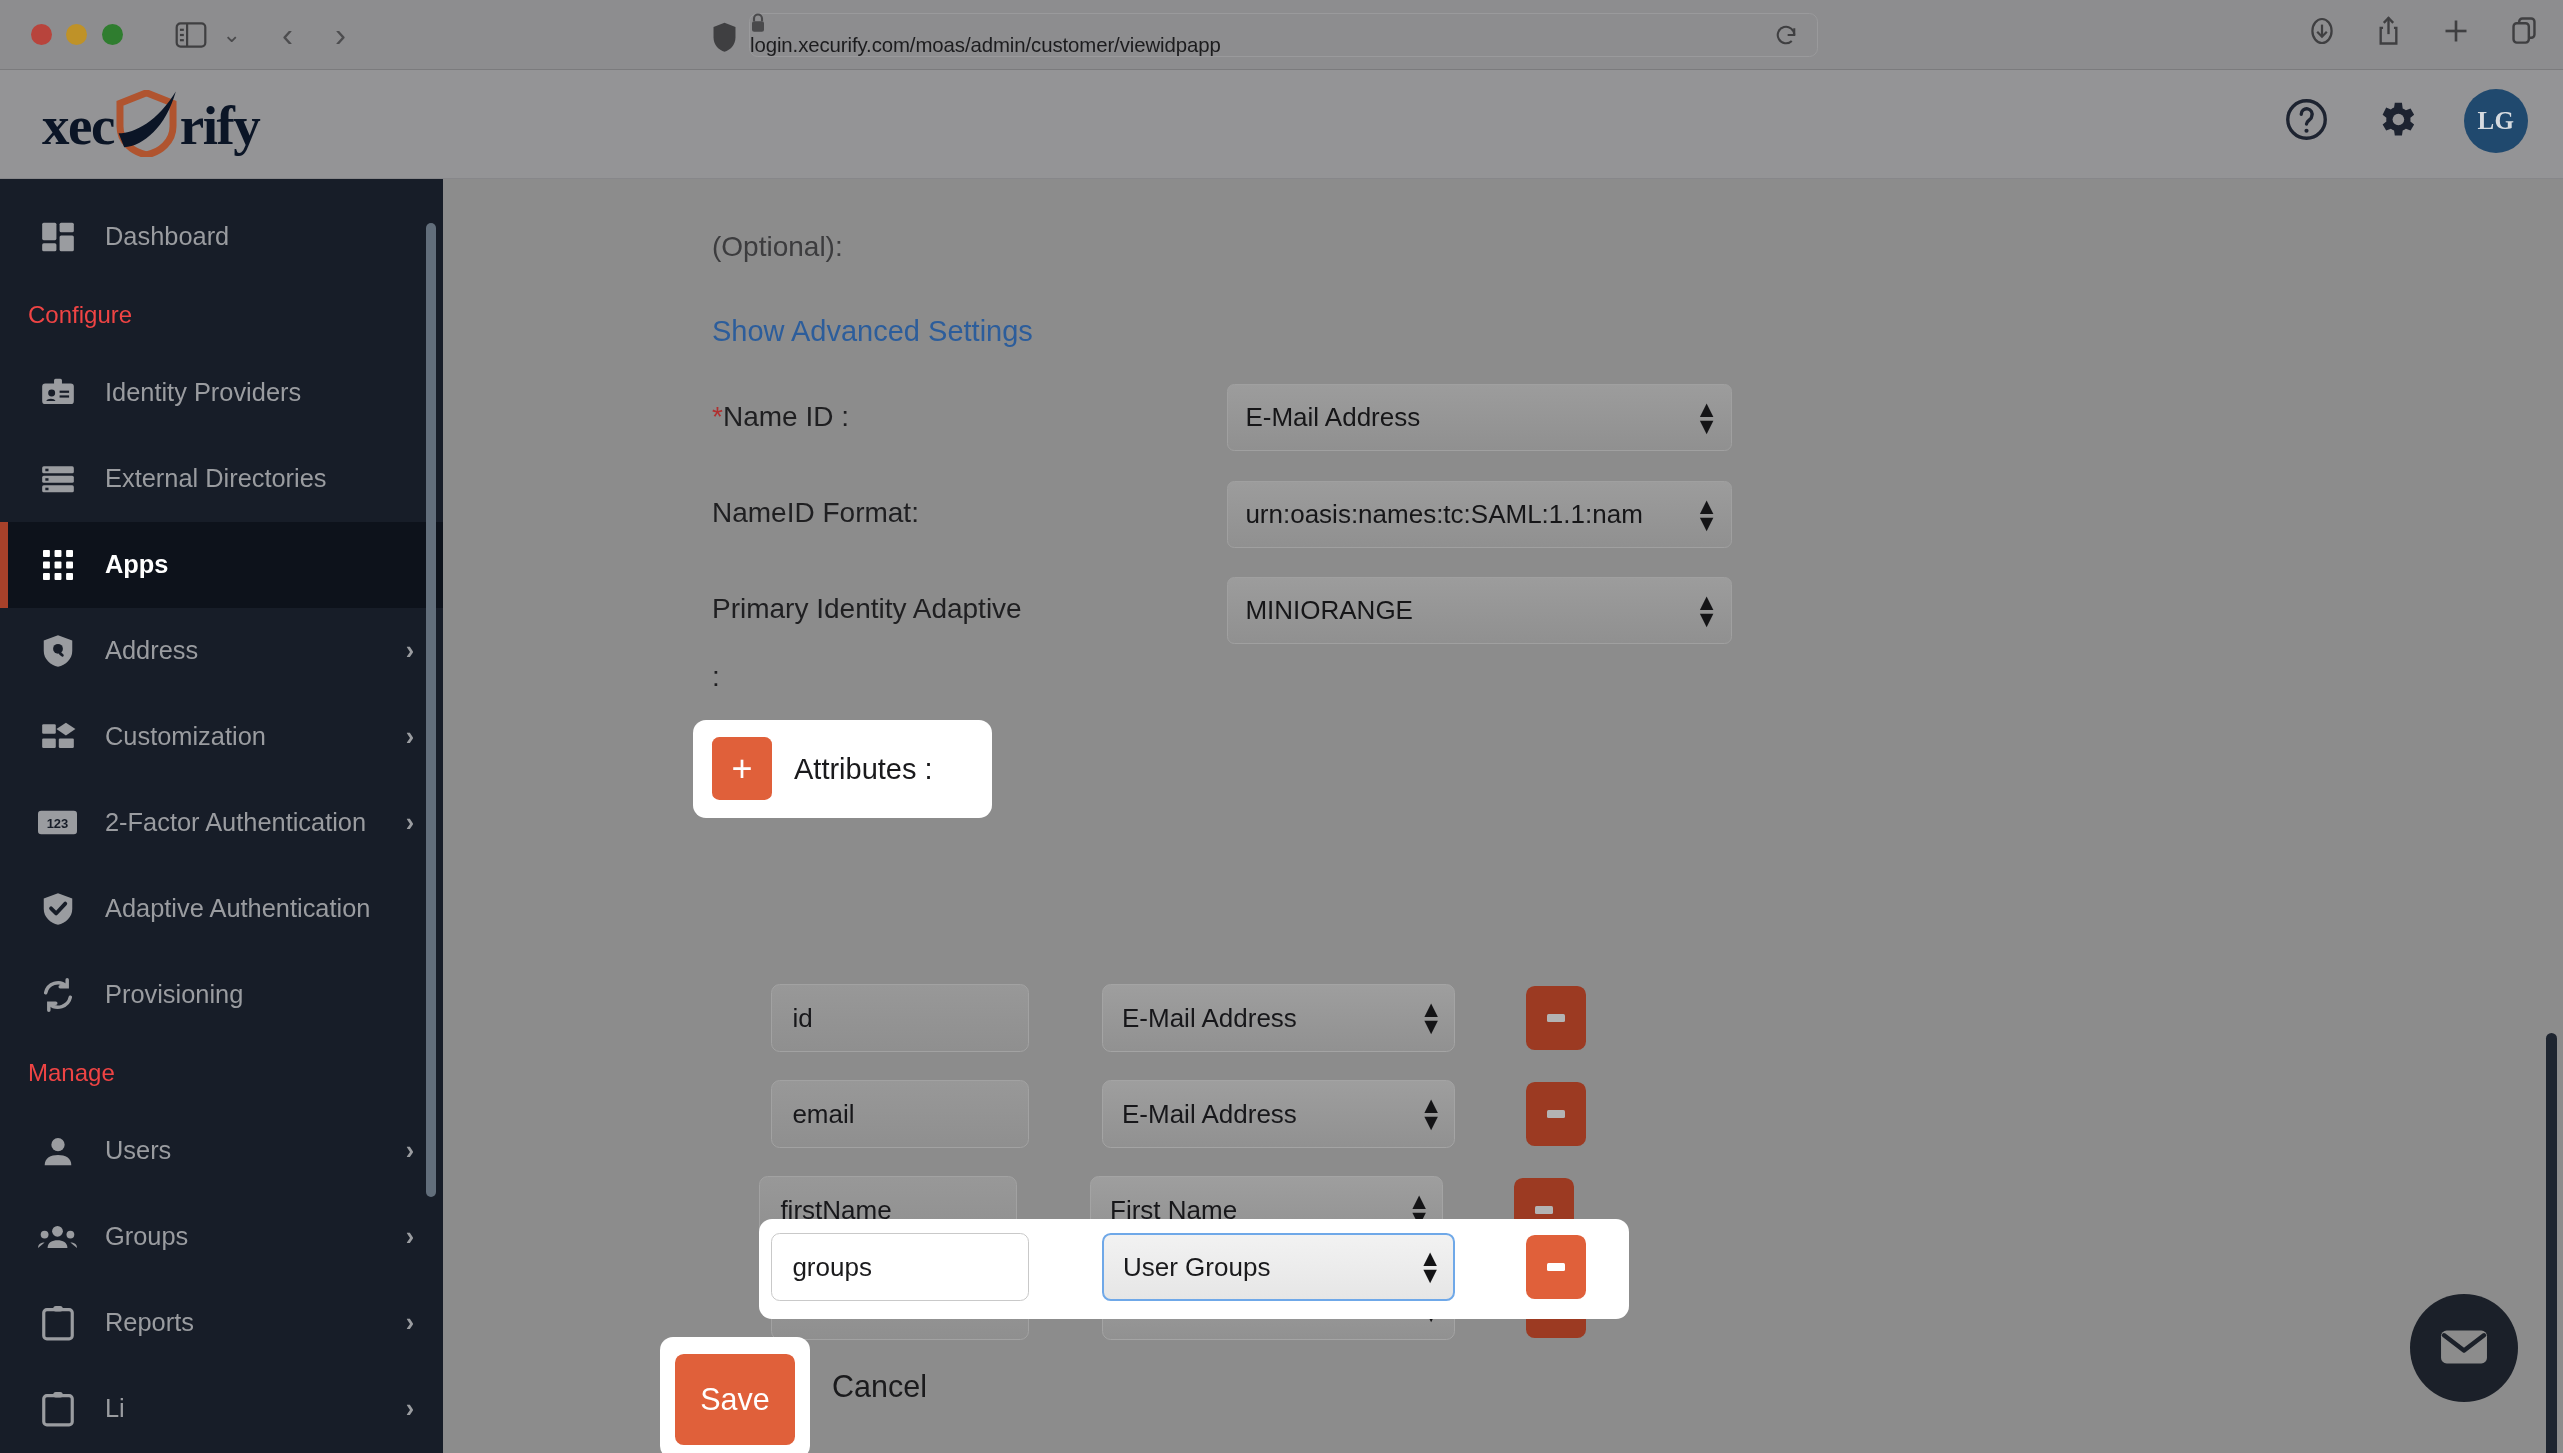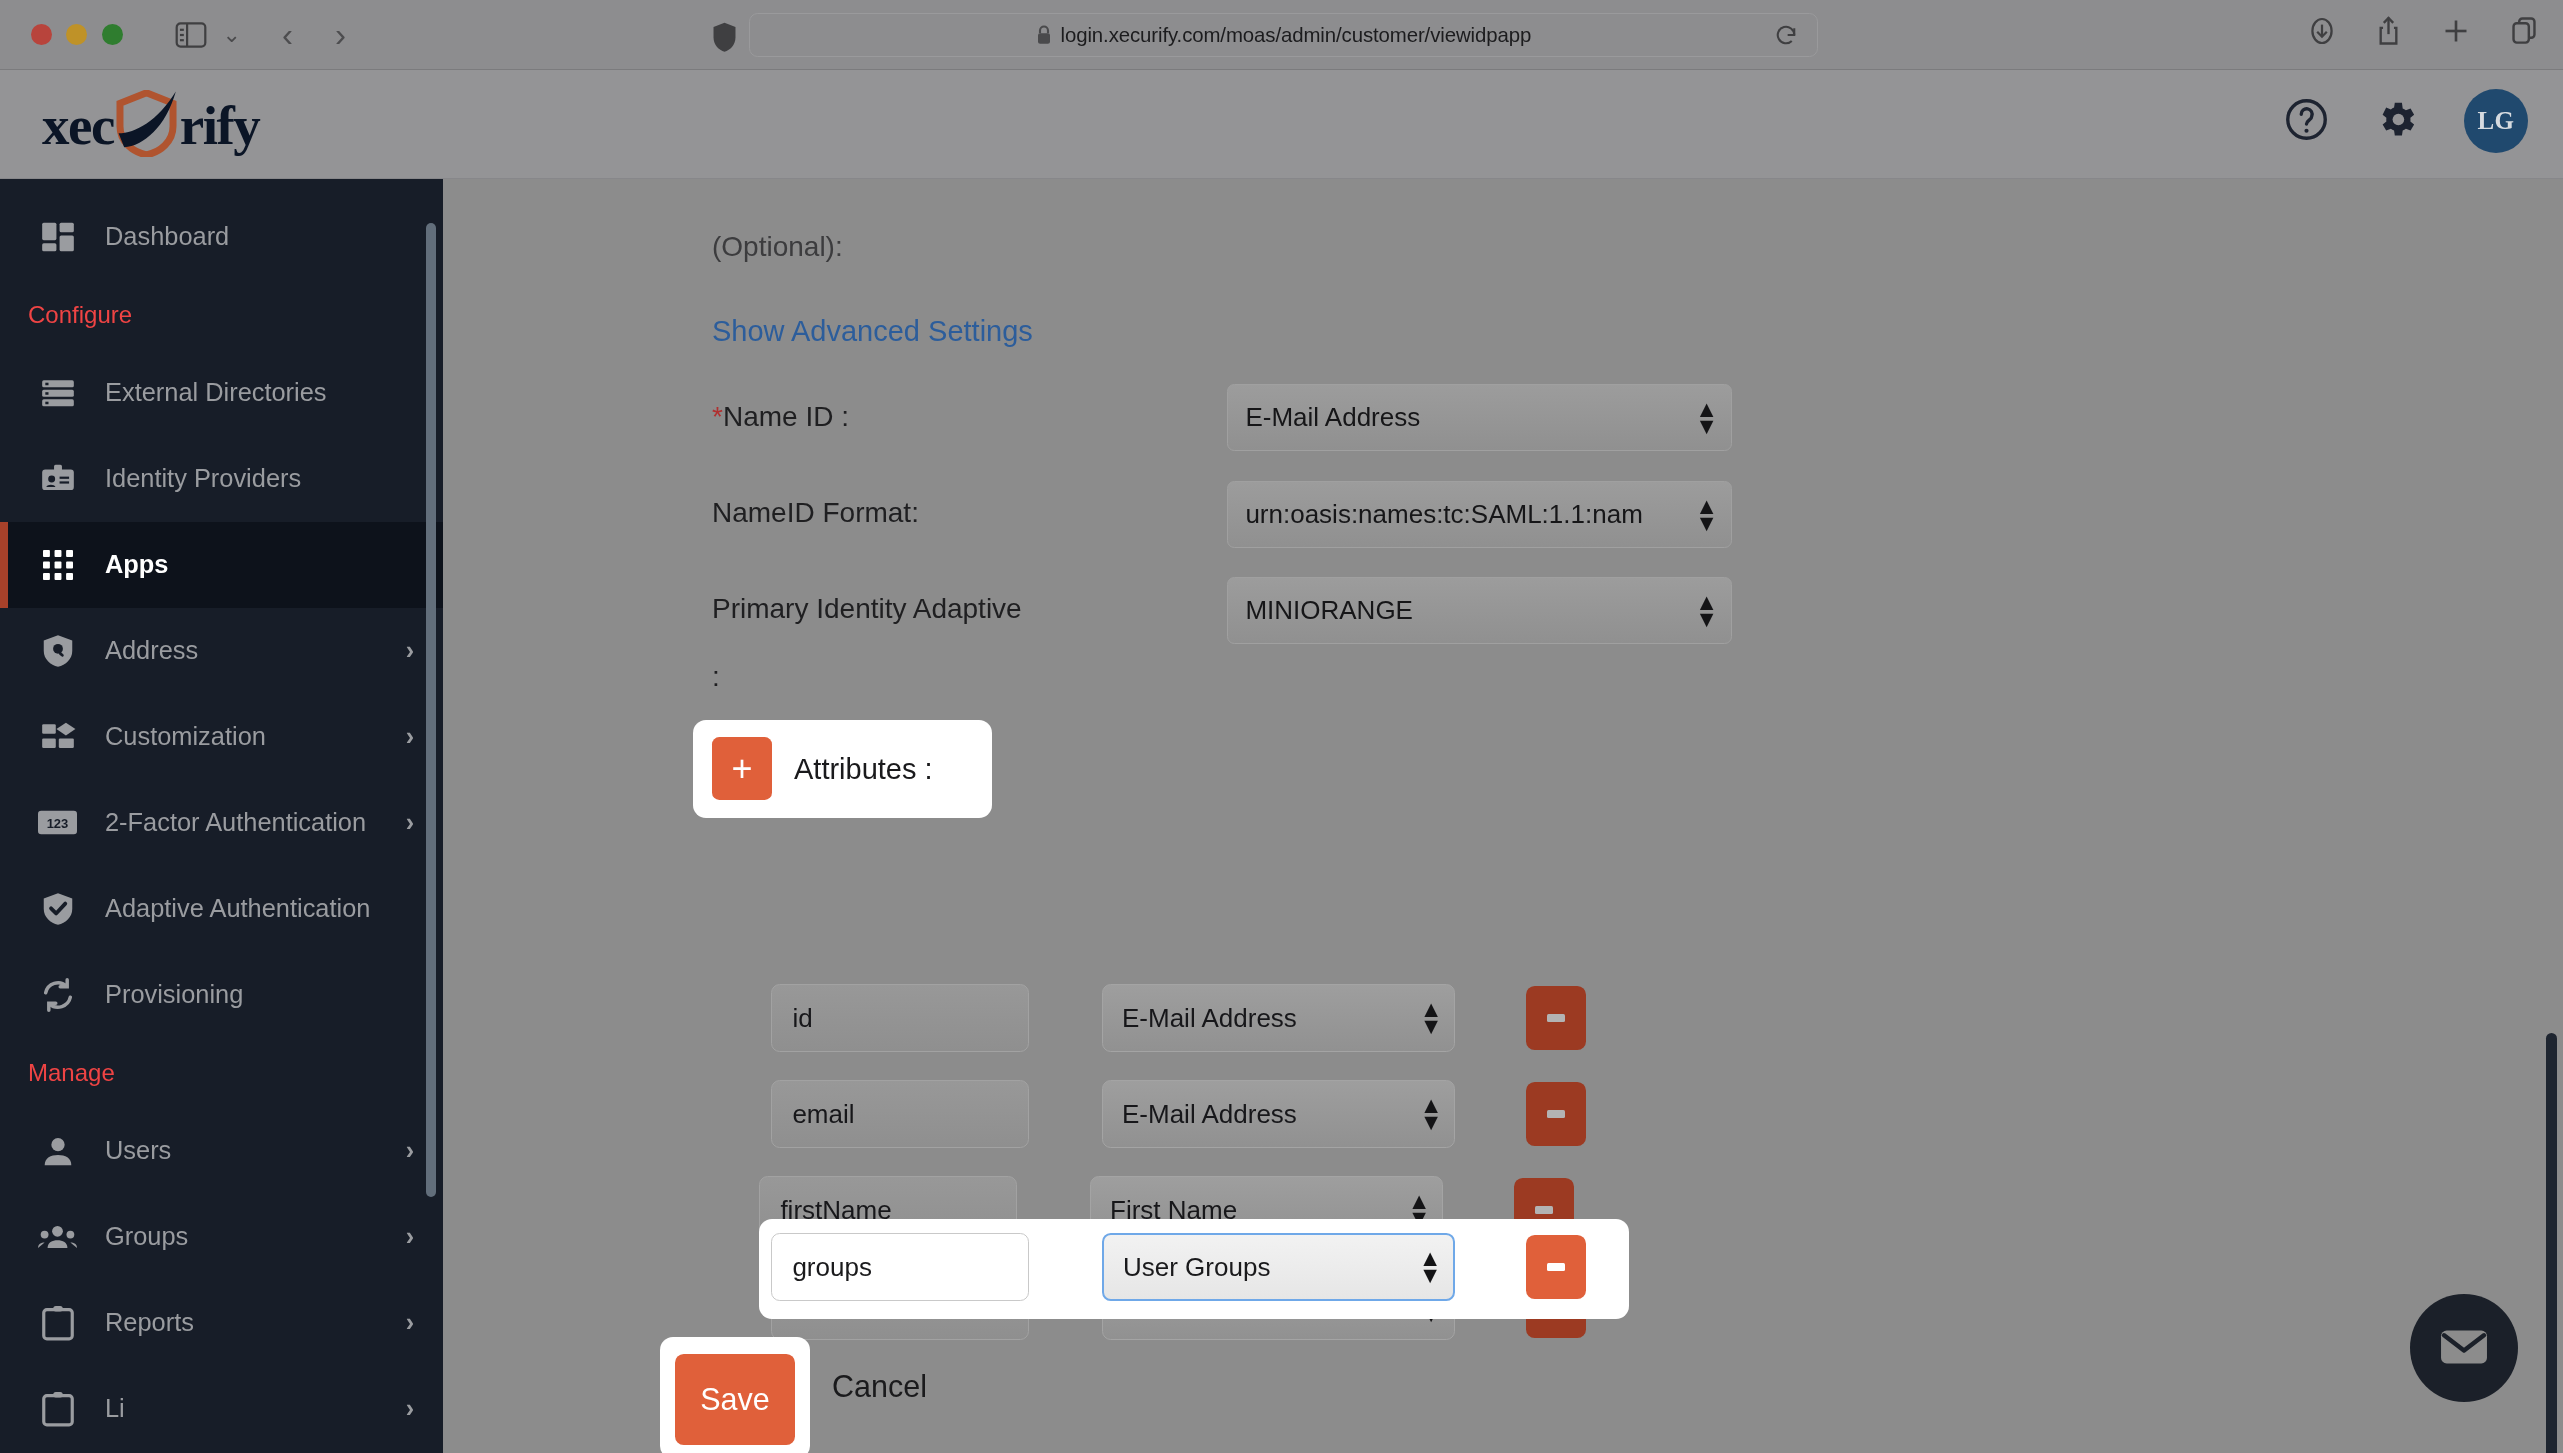--- a/index.html
+++ b/index.html
@@ -32,21 +32,21 @@
   .chev-down { margin-left: 16px; font-size: 22px; color:#4a4a4c; }
   .nav-arrows { display: flex; gap: 42px; margin-left: 41px; }
   .nav-arrow { font-size: 33px; color: #4d4d4f; font-weight: 300; line-height: 1; }
 
   .url-bar {
     position: absolute; left: 749px; top: 13px;
     width: 1069px; height: 44px;
     border: 1.5px solid #9a9a9c;
     border-radius: 8.7px;
     background: #8d8d8f;
-    display: flex; align-items: center; justify-content: center;
+    display: flex; justify-content: center; flex-direction: column;
   }
   .shield-icon { position: absolute; left: 712px; top: 22px; }
   .lock-glyph { margin-right: 8.7px; display: inline-flex; }
   .url-text { font-size: 20.4px; color: #1c1c1e; letter-spacing: -0.1px; }
   .reload-icon { position: absolute; right: 20.4px; top: 10.2px; color: #3a3a3c; }
 
   .chrome-right { position: absolute; right: 26px; top: 14.5px; display: flex; align-items: center; gap: 41px; }
   .chrome-right .ic { color: #3f3f41; display: flex; }
 
   
@@ -359,43 +359,43 @@
       </svg>
     </span>
     <span class="nav-label">Dashboard</span>
   </div>
 
   <div class="nav-section">Configure</div>
 
   <div class="nav-item">
     <span class="nav-icon">
       <svg width="38" height="38" viewBox="0 0 24 24" fill="#9a9ca0">
+        <rect x="2" y="6" width="20" height="13" rx="2"></rect>
+          <rect x="9.5" y="3" width="5" height="4" rx="1"></rect>
+        <circle cx="8" cy="12" r="2.2" fill="#171d28"></circle>
+          <path d="M4.6 17c.6-1.8 5.2-1.8 5.8 0z" fill="#171d28"></path>
+        <rect x="13" y="10.5" width="6" height="1.4" fill="#171d28"></rect>
+          <rect x="13" y="13.5" width="6" height="1.4" fill="#171d28"></rect>
+      </svg>
+    </span>
+    <span class="nav-label">Identity Providers</span>
+  </div>
+
+  <div class="nav-item">
+    <span class="nav-icon">
+      <svg width="38" height="38" viewBox="0 0 24 24" fill="#9a9ca0">
         <rect x="2" y="4" width="20" height="4.4" rx="1"></rect>
           <rect x="2" y="10" width="20" height="4.4" rx="1"></rect>
         <rect x="2" y="16" width="20" height="4.4" rx="1"></rect>
         <rect x="4" y="5.5" width="2" height="1.6" fill="#171d28"></rect>
           <rect x="4" y="11.5" width="2" height="1.6" fill="#171d28"></rect>
         <rect x="4" y="17.5" width="2" height="1.6" fill="#171d28"></rect>
       </svg>
     </span>
     <span class="nav-label">External Directories</span>
-  </div>
-
-  <div class="nav-item">
-    <span class="nav-icon">
-      <svg width="38" height="38" viewBox="0 0 24 24" fill="#9a9ca0">
-        <rect x="2" y="6" width="20" height="13" rx="2"></rect>
-          <rect x="9.5" y="3" width="5" height="4" rx="1"></rect>
-        <circle cx="8" cy="12" r="2.2" fill="#171d28"></circle>
-          <path d="M4.6 17c.6-1.8 5.2-1.8 5.8 0z" fill="#171d28"></path>
-        <rect x="13" y="10.5" width="6" height="1.4" fill="#171d28"></rect>
-          <rect x="13" y="13.5" width="6" height="1.4" fill="#171d28"></rect>
-      </svg>
-    </span>
-    <span class="nav-label">Identity Providers</span>
   </div>
 
   <div class="nav-item active">
     <span class="nav-icon">
       <svg width="36" height="36" viewBox="0 0 24 24" fill="#ffffff">
         <rect x="2" y="2" width="4.6" height="4.6" rx="0.6"></rect>
           <rect x="9.7" y="2" width="4.6" height="4.6" rx="0.6"></rect>
           <rect x="17.4" y="2" width="4.6" height="4.6" rx="0.6"></rect>
         <rect x="2" y="9.7" width="4.6" height="4.6" rx="0.6"></rect>
           <rect x="9.7" y="9.7" width="4.6" height="4.6" rx="0.6"></rect>

